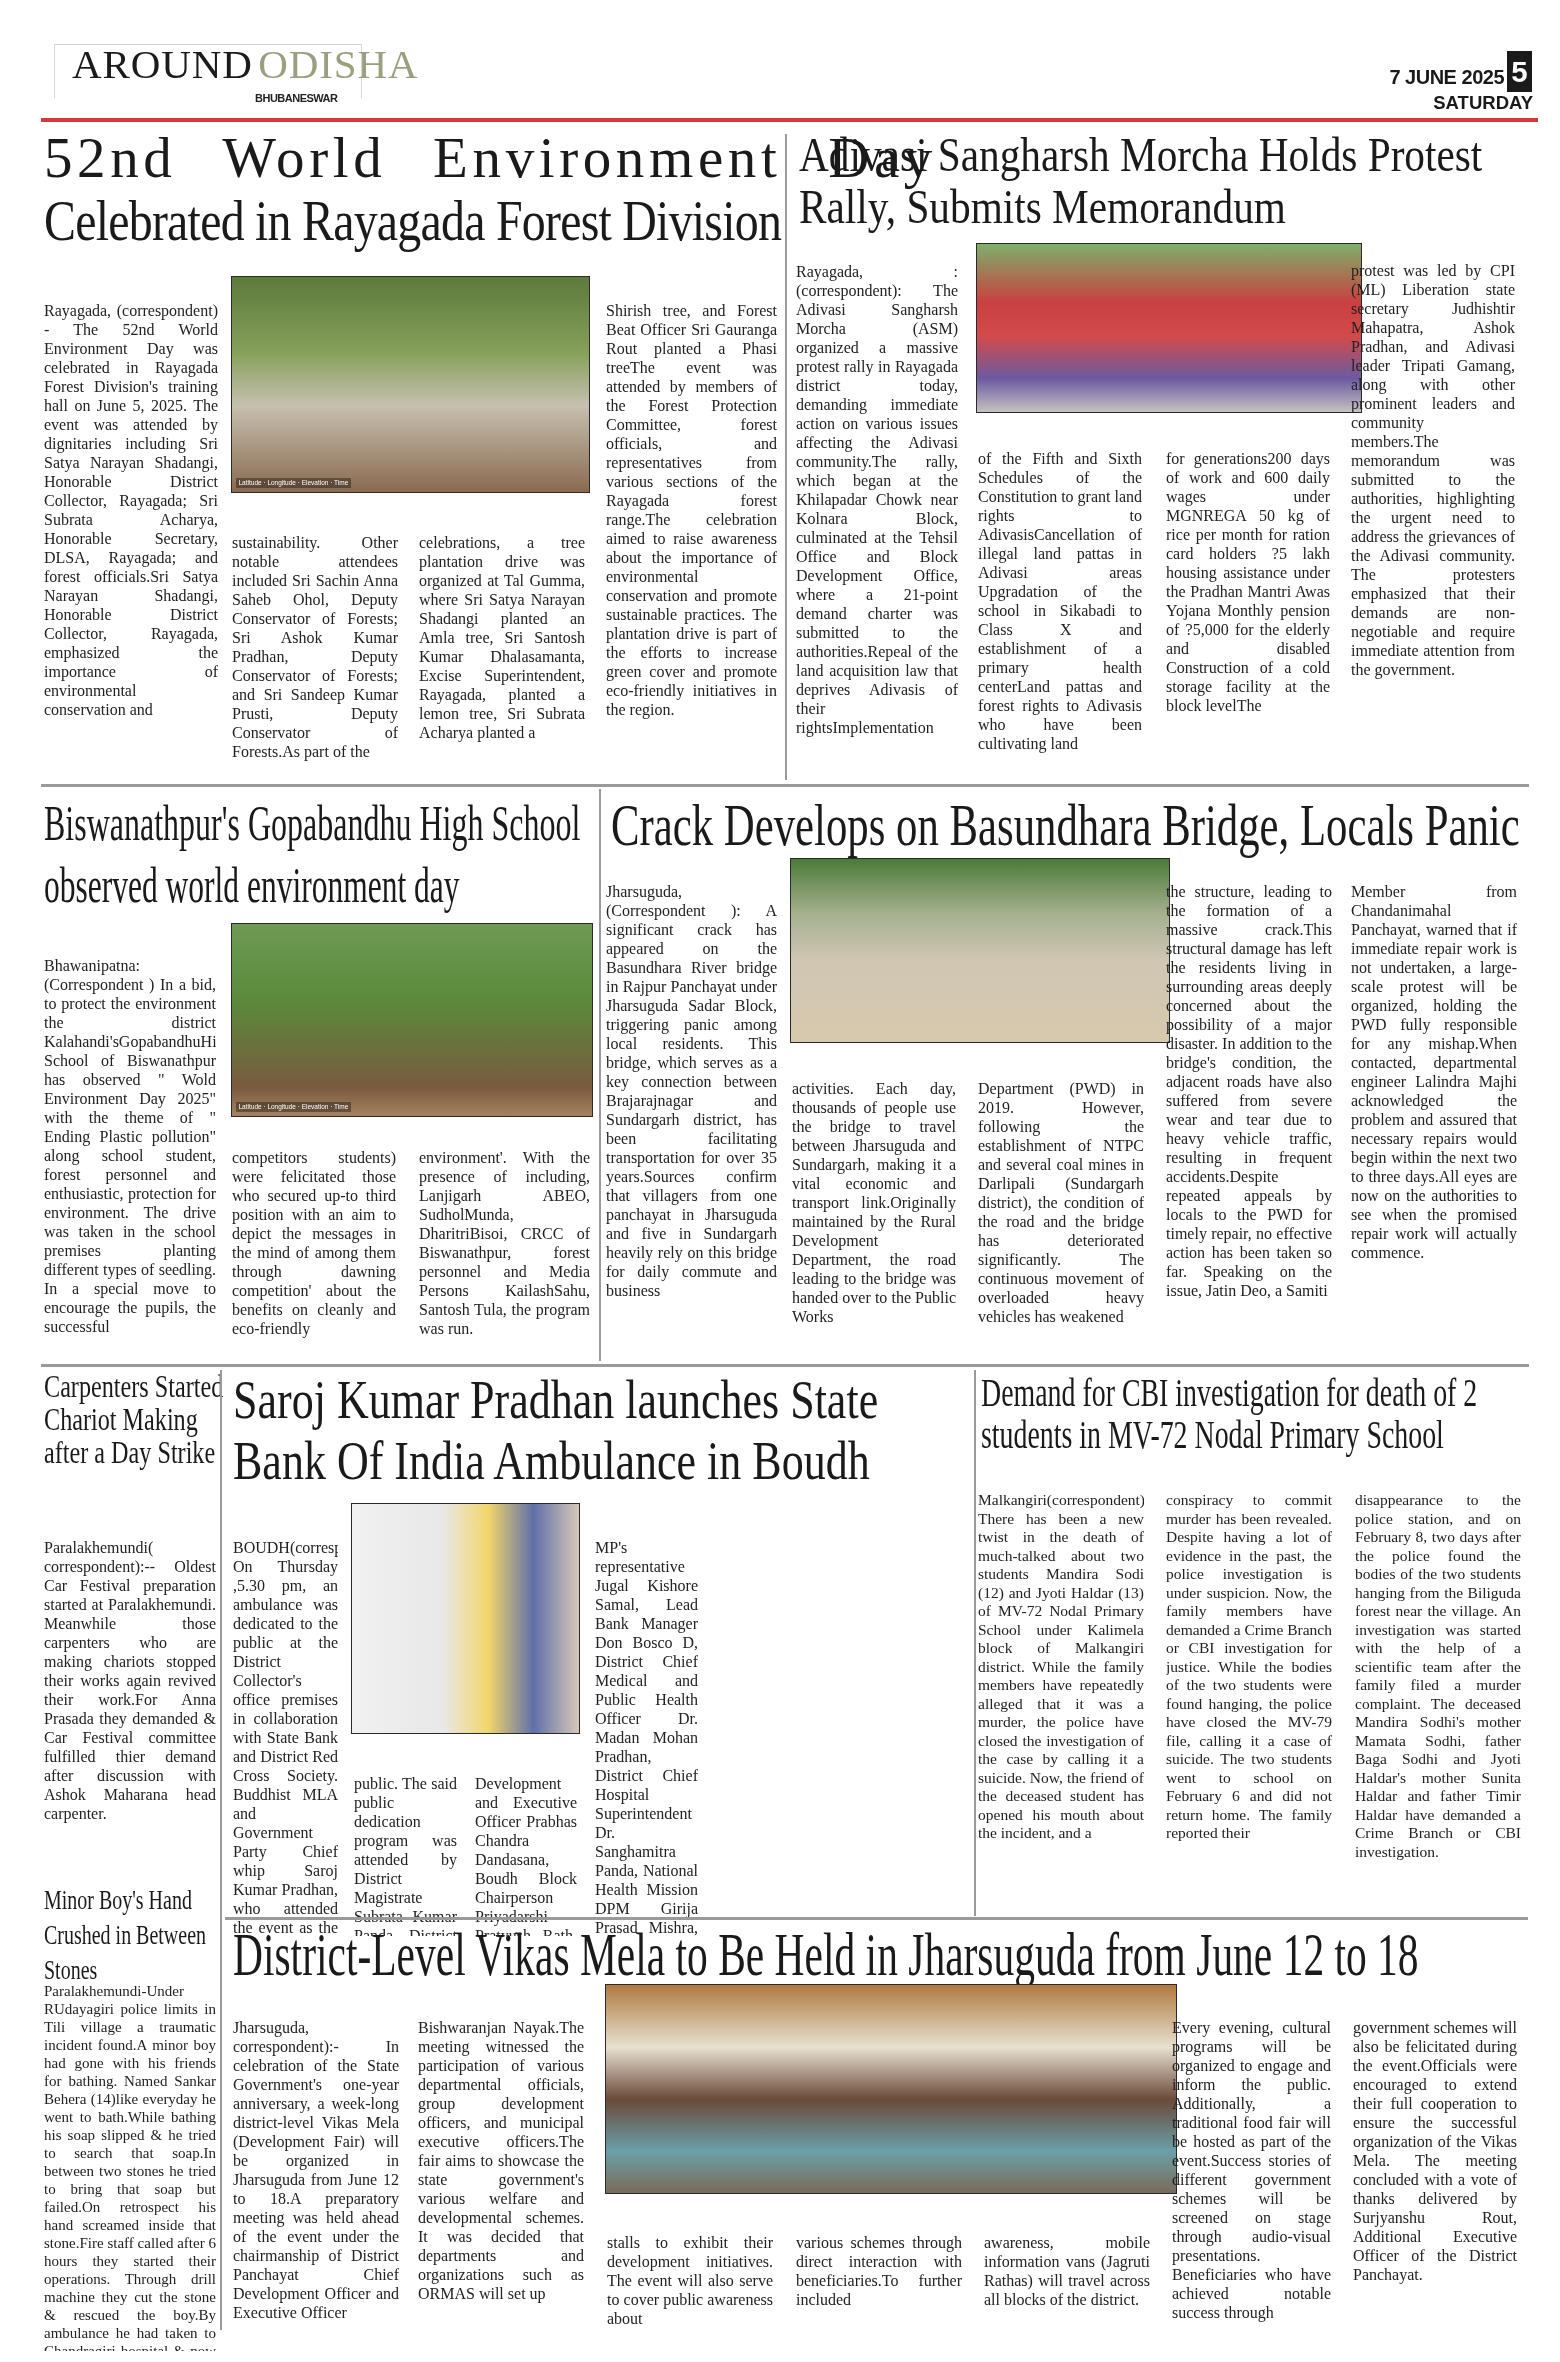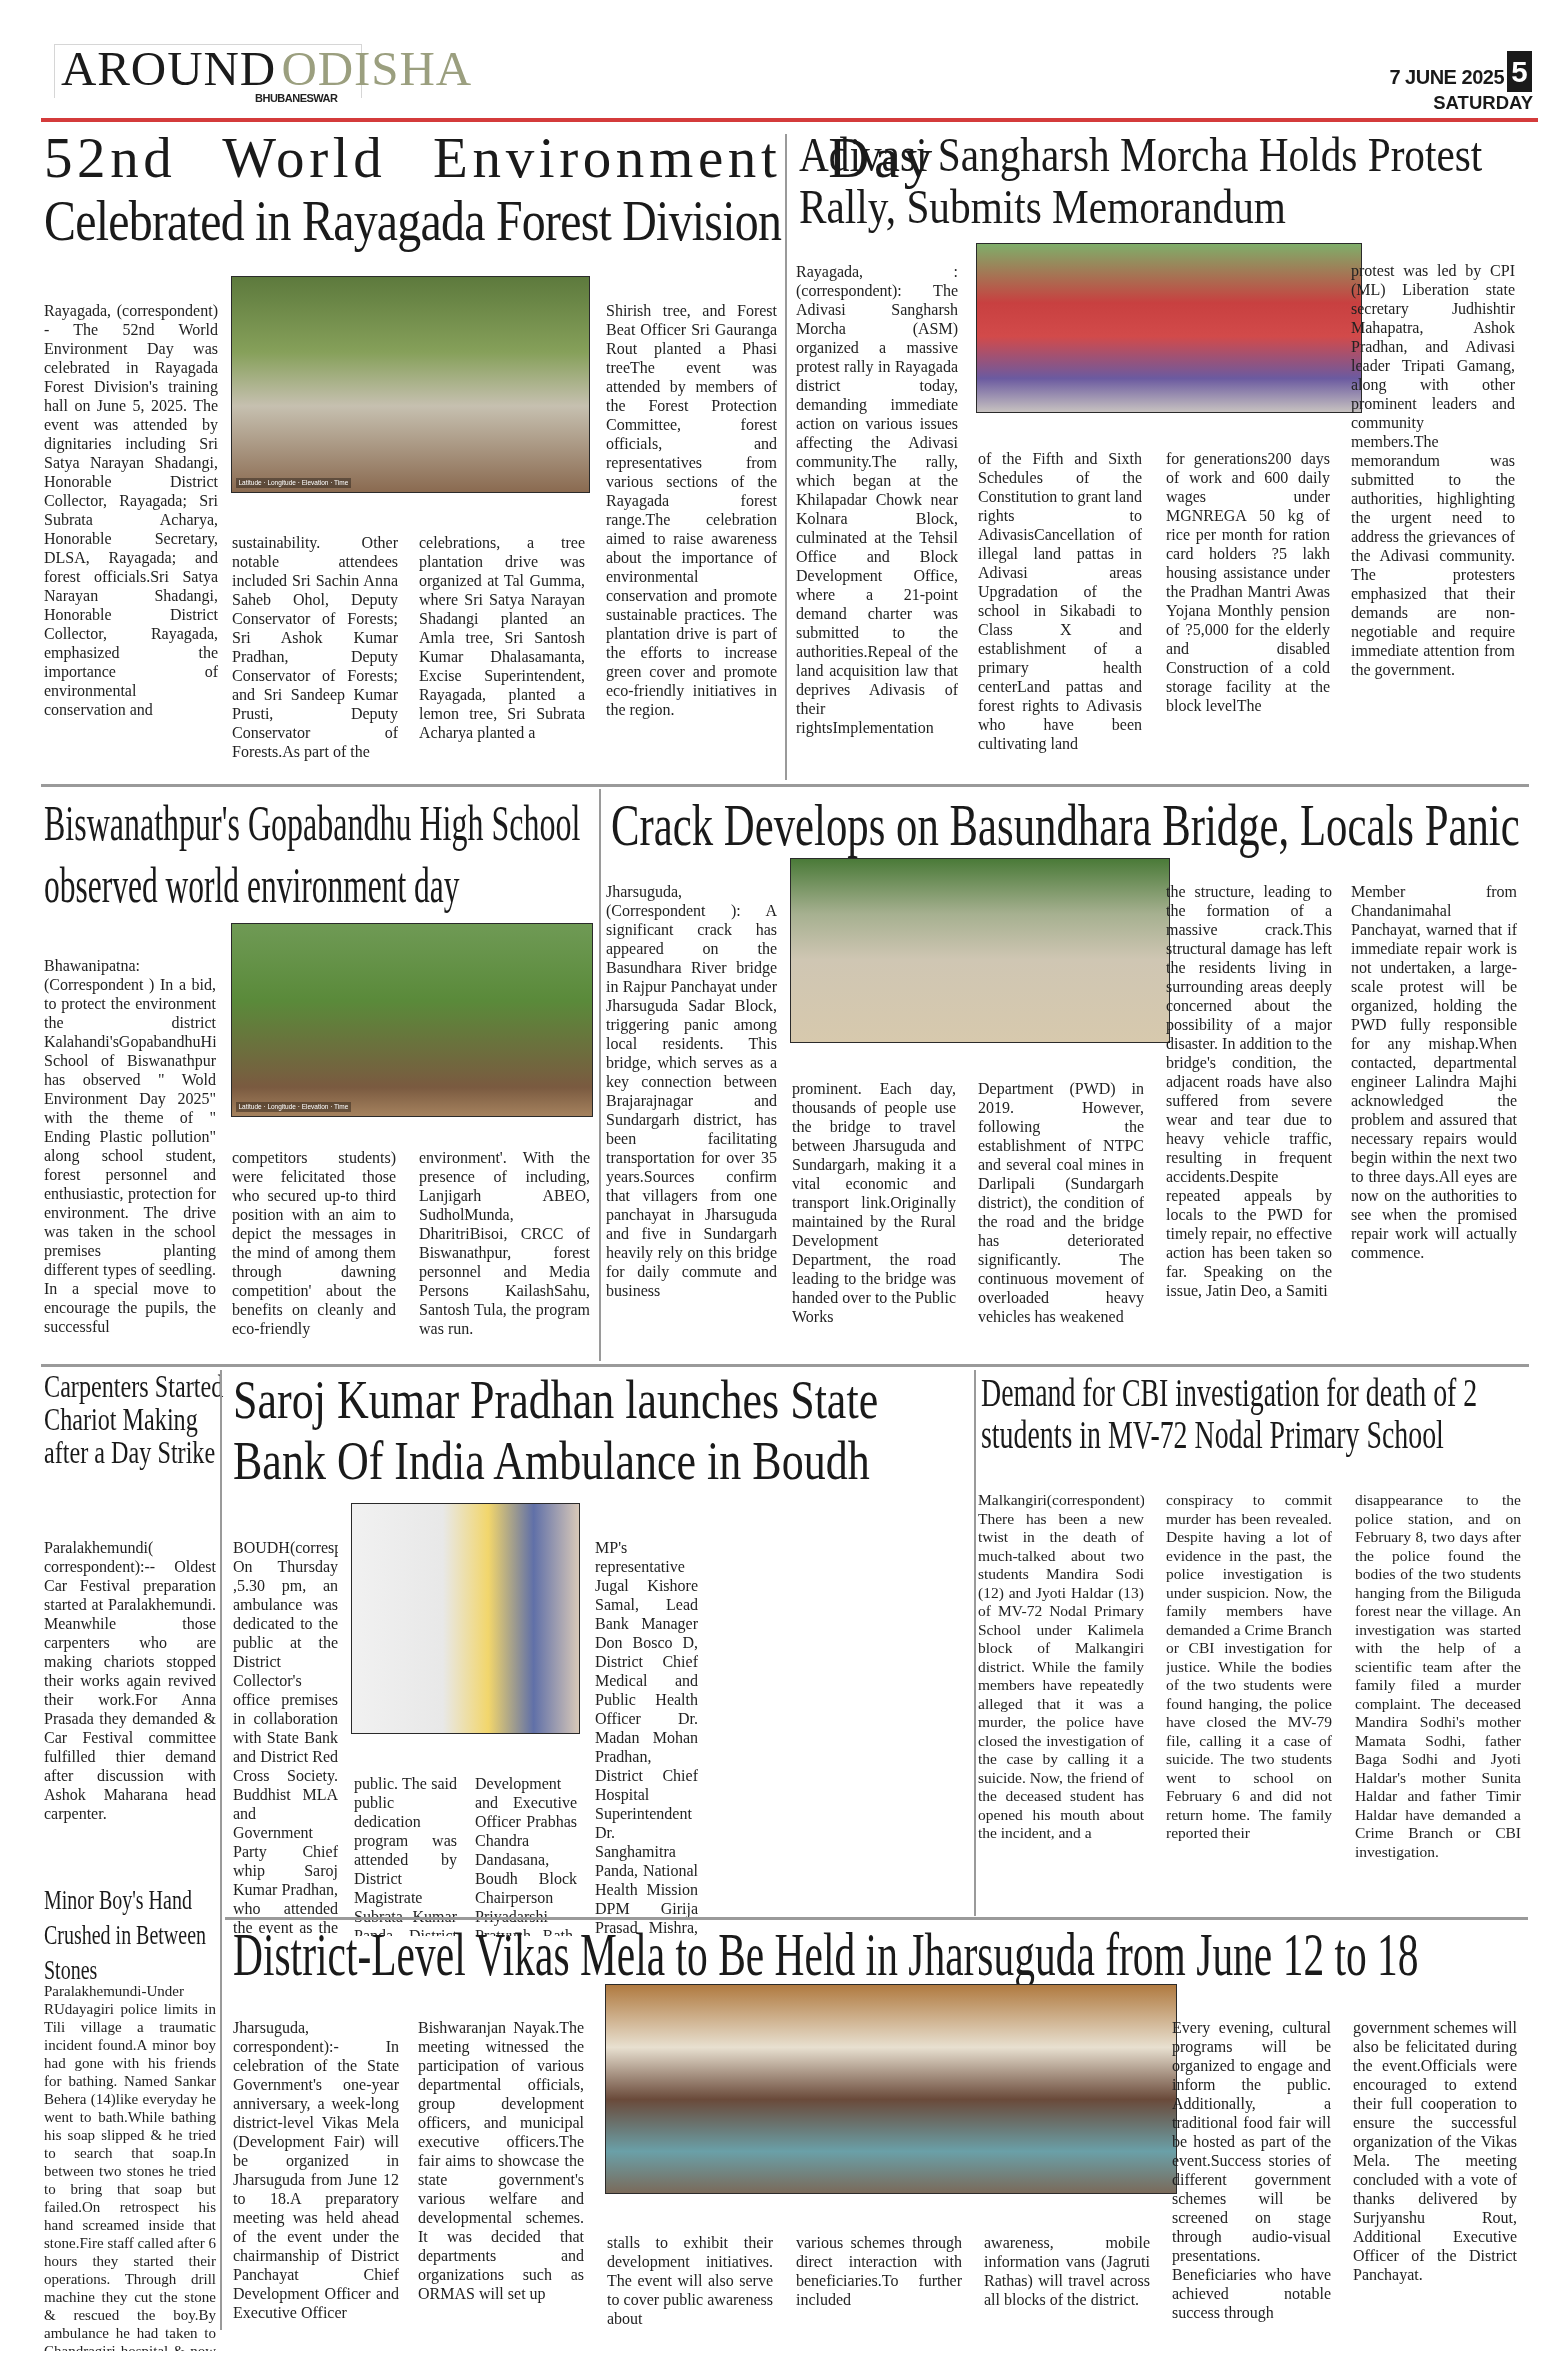--- a/index.html
+++ b/index.html
@@ -2,21 +2,21 @@
 <html style="font-size:14.8px"><head>
 <meta charset="utf-8">
 <style>
   * { box-sizing: border-box; margin: 0; padding: 0; }
   html, body { width: 1561px; height: 2363px; background: #ffffff; overflow: hidden; }
   body { position: relative; font-family: "Liberation Serif", "DejaVu Serif", serif; color: #1c1c1c; }
 
   .abs { position: absolute; }
   
   .logo-box { left: 54px; top: 44px; width: 308px; height: 54px; border: 1.8px solid #d6d6d6; border-bottom: none; }
-  .logo-text { left: 61px; top: 44px; font-size: 49px; letter-spacing: 0.9px; line-height: 1; }
+  .logo-text { left: 72px; top: 44px; font-size: 41px; letter-spacing: 0.9px; line-height: 1; }
   .logo-text .a1 { color: #1b1b1b; }
   .logo-text .a2 { color: #9b9f7f; margin-left: 5.5px; }
   .logo-sub { left: 255px; top: 92px; font-family: "Liberation Sans", sans-serif; font-weight: bold; font-size: 11px; color: #222; letter-spacing: -0.5px; }
 
   .date { right: 53px; top: 66px; font-family: "Liberation Sans", sans-serif; font-weight: bold; font-size: 20px; color: #1a1a1a; letter-spacing: -0.5px; }
   .page-no { left: 1507px; top: 51px; width: 25px; height: 41px; background: #1a1a1a; color: #fff; font-family: "Liberation Sans", sans-serif; font-weight: bold; font-size: 29.5px; text-align: center; line-height: 41px; }
   .day { right: 28px; top: 92px; font-family: "Liberation Sans", sans-serif; font-weight: bold; font-size: 18.5px; color: #1a1a1a; }
   .red-rule { left: 41px; top: 118px; width: 1497px; height: 3.7px; background: #d43b3b; }
 
   
@@ -81,21 +81,21 @@
 </div>
 <div class="col" style="left:232px;top:1124px;width:164px;height:235px;">competitors students) were felicitated those who secured up-to third position with an aim to depict the messages in the mind of among them through dawning competition' about the benefits on cleanly and eco-friendly</div>
 <div class="col" style="left:419px;top:1124px;width:171px;height:235px;">environment'. With the presence of including, Lanjigarh ABEO, SudholMunda, DharitriBisoi, CRCC of Biswanathpur, forest personnel and Media Persons KailashSahu, Santosh Tula, the program was run.</div>
 
 <div class="vr" style="left:599px;top:789px;height:572px;"></div>
 
 <div class="hl" style="left:611px;top:794px;font-size:59px;transform:scaleX(0.725);">Crack Develops on Basundhara Bridge, Locals Panic</div>
 
 <div class="col" style="left:606px;top:858px;width:171px;height:500px;">Jharsuguda, (Correspondent ): A significant crack has appeared on the Basundhara River bridge in Rajpur Panchayat under Jharsuguda Sadar Block, triggering panic among local residents. This bridge, which serves as a key connection between Brajarajnagar and Sundargarh district, has been facilitating transportation for over 35 years.Sources confirm that villagers from one panchayat in Jharsuguda and five in Sundargarh heavily rely on this bridge for daily commute and business</div>
 <div class="photo ph-road" style="left:790px;top:858px;width:380px;height:185px;"></div>
-<div class="col" style="left:792px;top:1055px;width:164px;height:305px;">prominent. Each day, thousands of people use the bridge to travel between Jharsuguda and Sundargarh, making it a vital economic and transport link.Originally maintained by the Rural Development Department, the road leading to the bridge was handed over to the Public Works</div>
+<div class="col" style="left:792px;top:1055px;width:164px;height:305px;">activities. Each day, thousands of people use the bridge to travel between Jharsuguda and Sundargarh, making it a vital economic and transport link.Originally maintained by the Rural Development Department, the road leading to the bridge was handed over to the Public Works</div>
 <div class="col" style="left:978px;top:1055px;width:166px;height:305px;">Department (PWD) in 2019. However, following the establishment of NTPC and several coal mines in Darlipali (Sundargarh district), the condition of the road and the bridge has deteriorated significantly. The continuous movement of overloaded heavy vehicles has weakened</div>
 <div class="col" style="left:1166px;top:858px;width:166px;height:501px;">the structure, leading to the formation of a massive crack.This structural damage has left the residents living in surrounding areas deeply concerned about the possibility of a major disaster. In addition to the bridge's condition, the adjacent roads have also suffered from severe wear and tear due to heavy vehicle traffic, resulting in frequent accidents.Despite repeated appeals by locals to the PWD for timely repair, no effective action has been taken so far. Speaking on the issue, Jatin Deo, a Samiti</div>
 <div class="col" style="left:1351px;top:858px;width:166px;height:501px;">Member from Chandanimahal Panchayat, warned that if immediate repair work is not undertaken, a large-scale protest will be organized, holding the PWD fully responsible for any mishap.When contacted, departmental engineer Lalindra Majhi acknowledged the problem and assured that necessary repairs would begin within the next two to three days.All eyes are now on the authorities to see when the promised repair work will actually commence.</div>
 
 <div class="hr" style="left:41px;top:1364px;width:1488px;"></div>
 
 <div class="hl" style="left:44px;top:1370px;font-size:31px;line-height:33px;width:231px;white-space:normal;transform:scaleX(0.78);letter-spacing:0;">Carpenters Started Chariot Making after a Day Strike</div>
 <div class="col" style="left:44px;top:1514px;width:172px;height:365px;">Paralakhemundi( correspondent):-- Oldest Car Festival preparation started at Paralakhemundi. Meanwhile those carpenters who are making chariots stopped their works again revived their work.For Anna Prasada they demanded &amp; Car Festival committee fulfilled thier demand after discussion with Ashok Maharana head carpenter.</div>
 <div class="hl" style="left:44px;top:1883px;font-size:27px;line-height:35px;width:235px;white-space:normal;transform:scaleX(0.74);">Minor Boy's Hand Crushed in Between Stones</div>
 <div class="col" style="left:44px;top:1958px;width:172px;height:369px;font-size:15px;line-height:18px;">Paralakhemundi-Under RUdayagiri police limits in Tili village a traumatic incident found.A minor boy had gone with his friends for bathing. Named Sankar Behera (14)like everyday he went to bath.While bathing his soap slipped &amp; he tried to search that soap.In between two stones he tried to bring that soap but failed.On retrospect his hand screamed inside that stone.Fire staff called after 6 hours they started their operations. Through drill machine they cut the stone &amp; rescued the boy.By ambulance he had taken to Chandragiri hospital &amp; now cured.</div>

